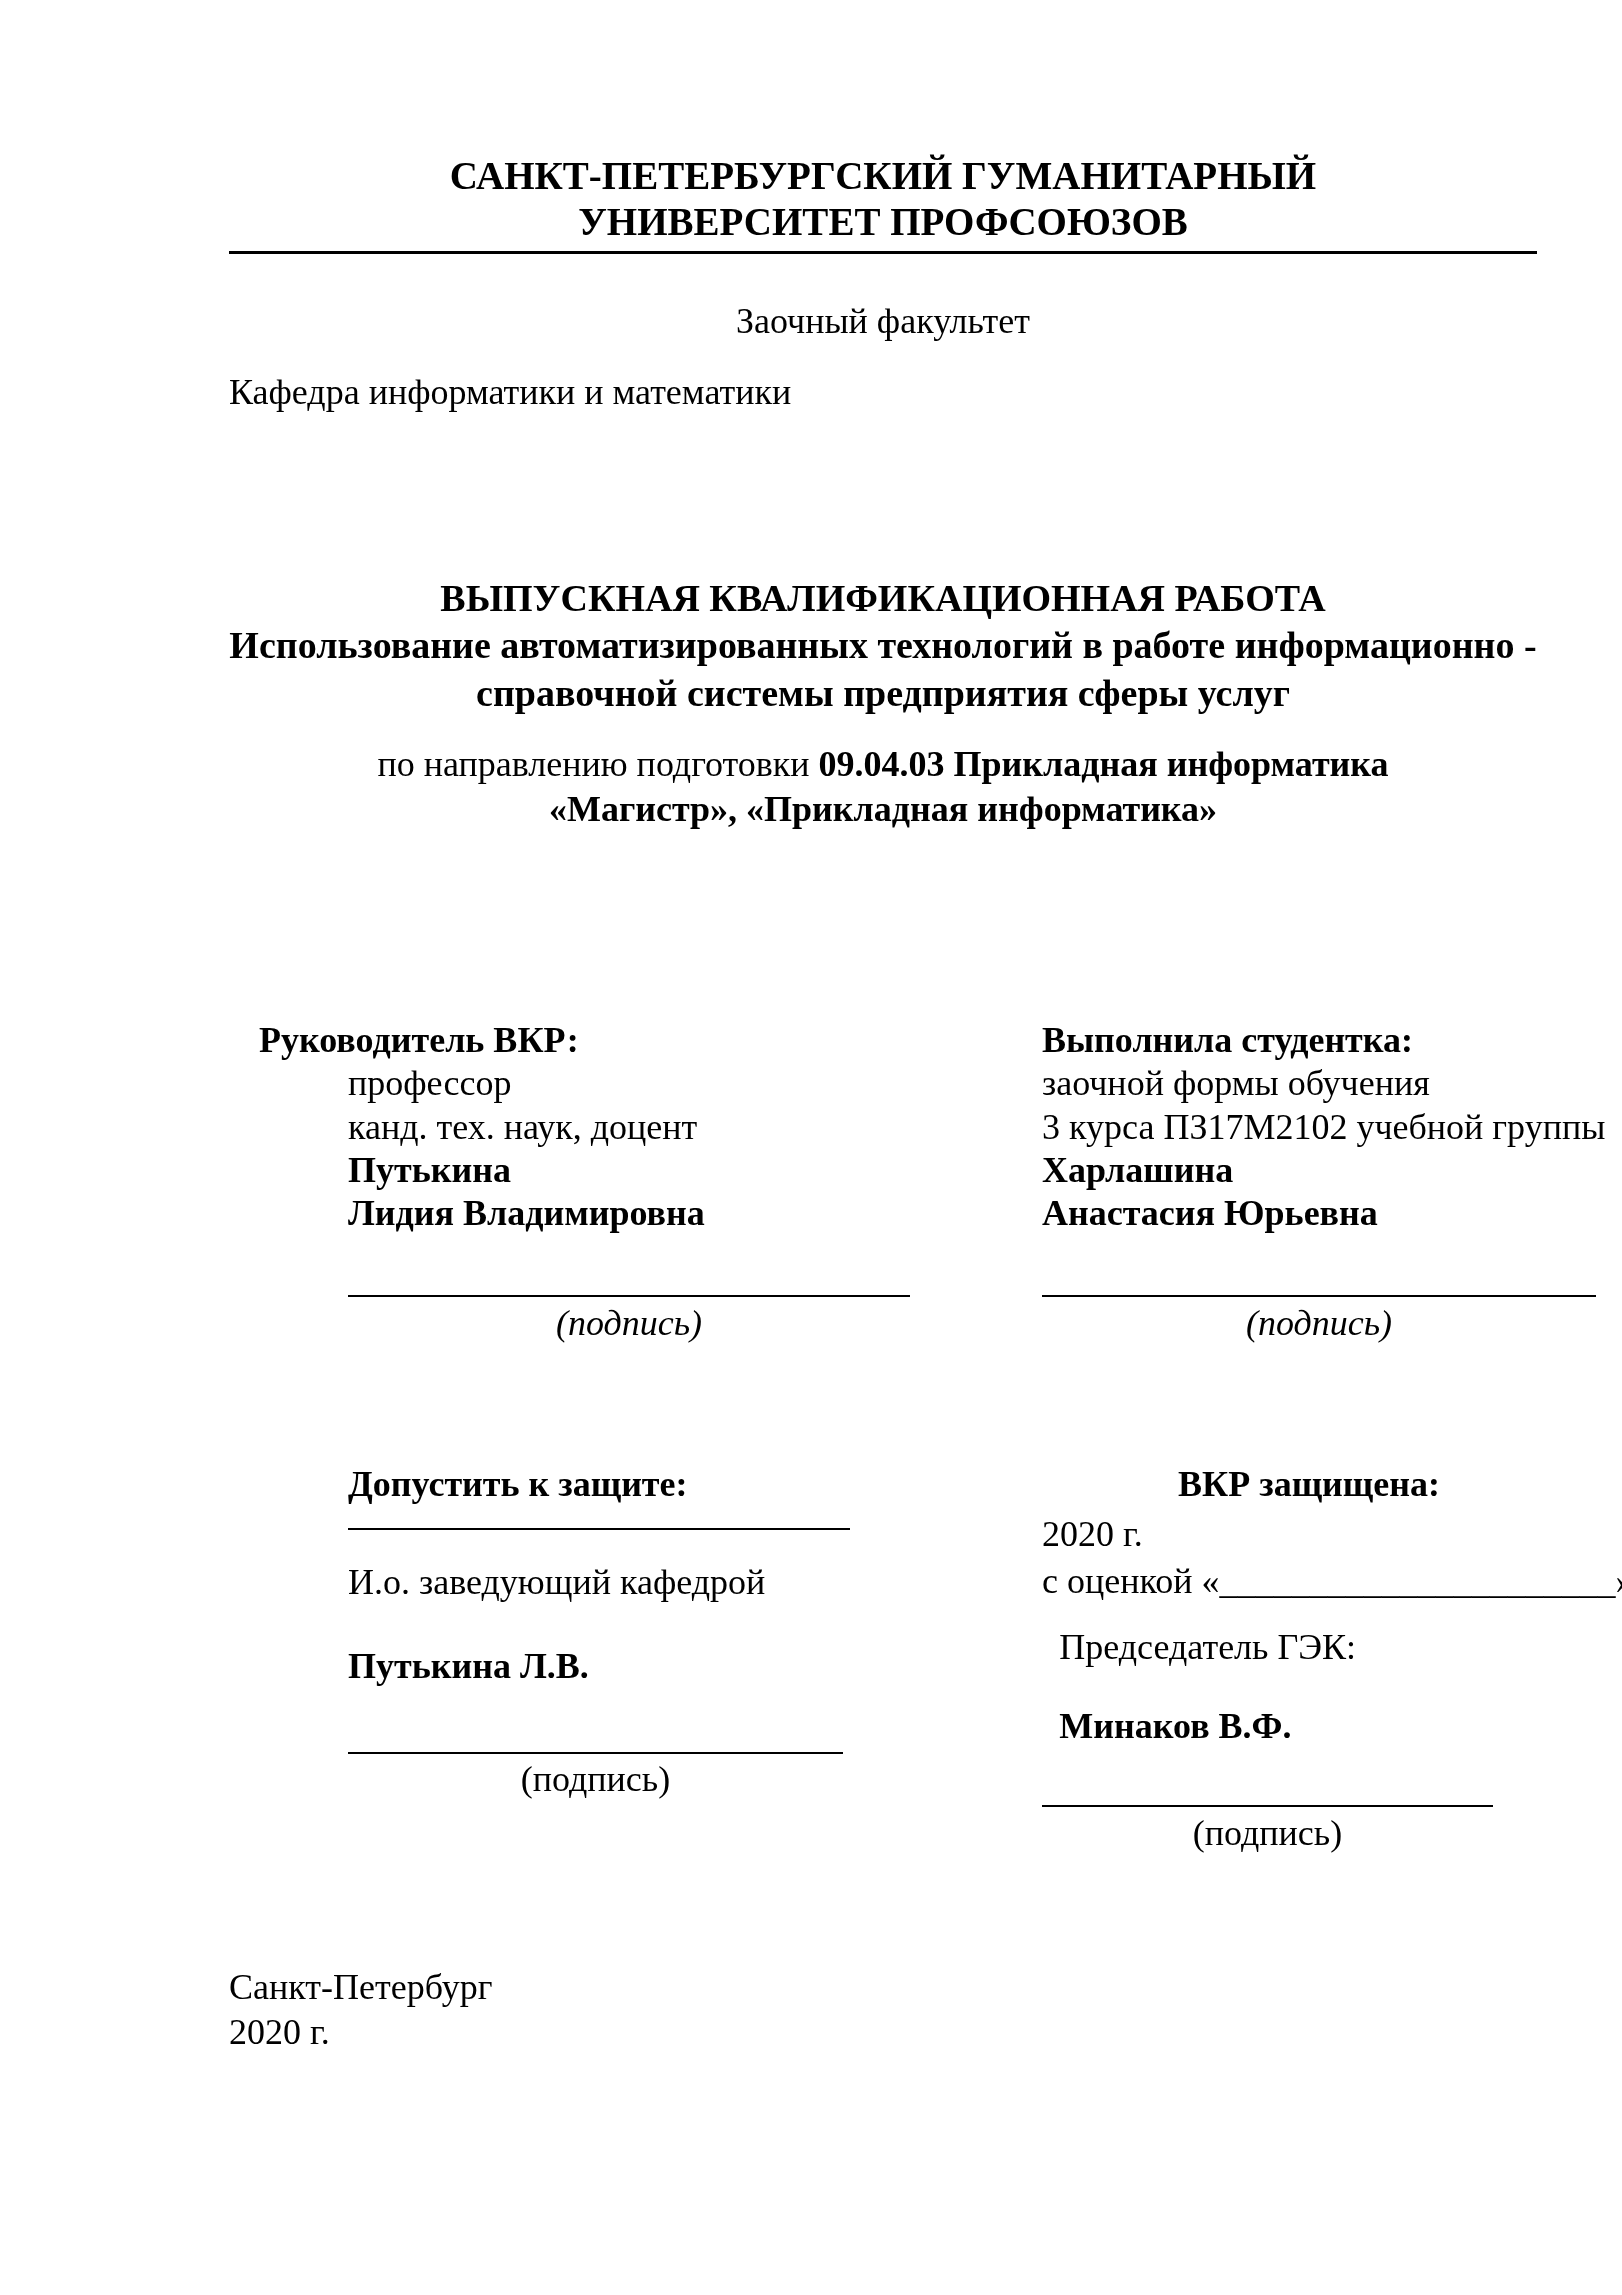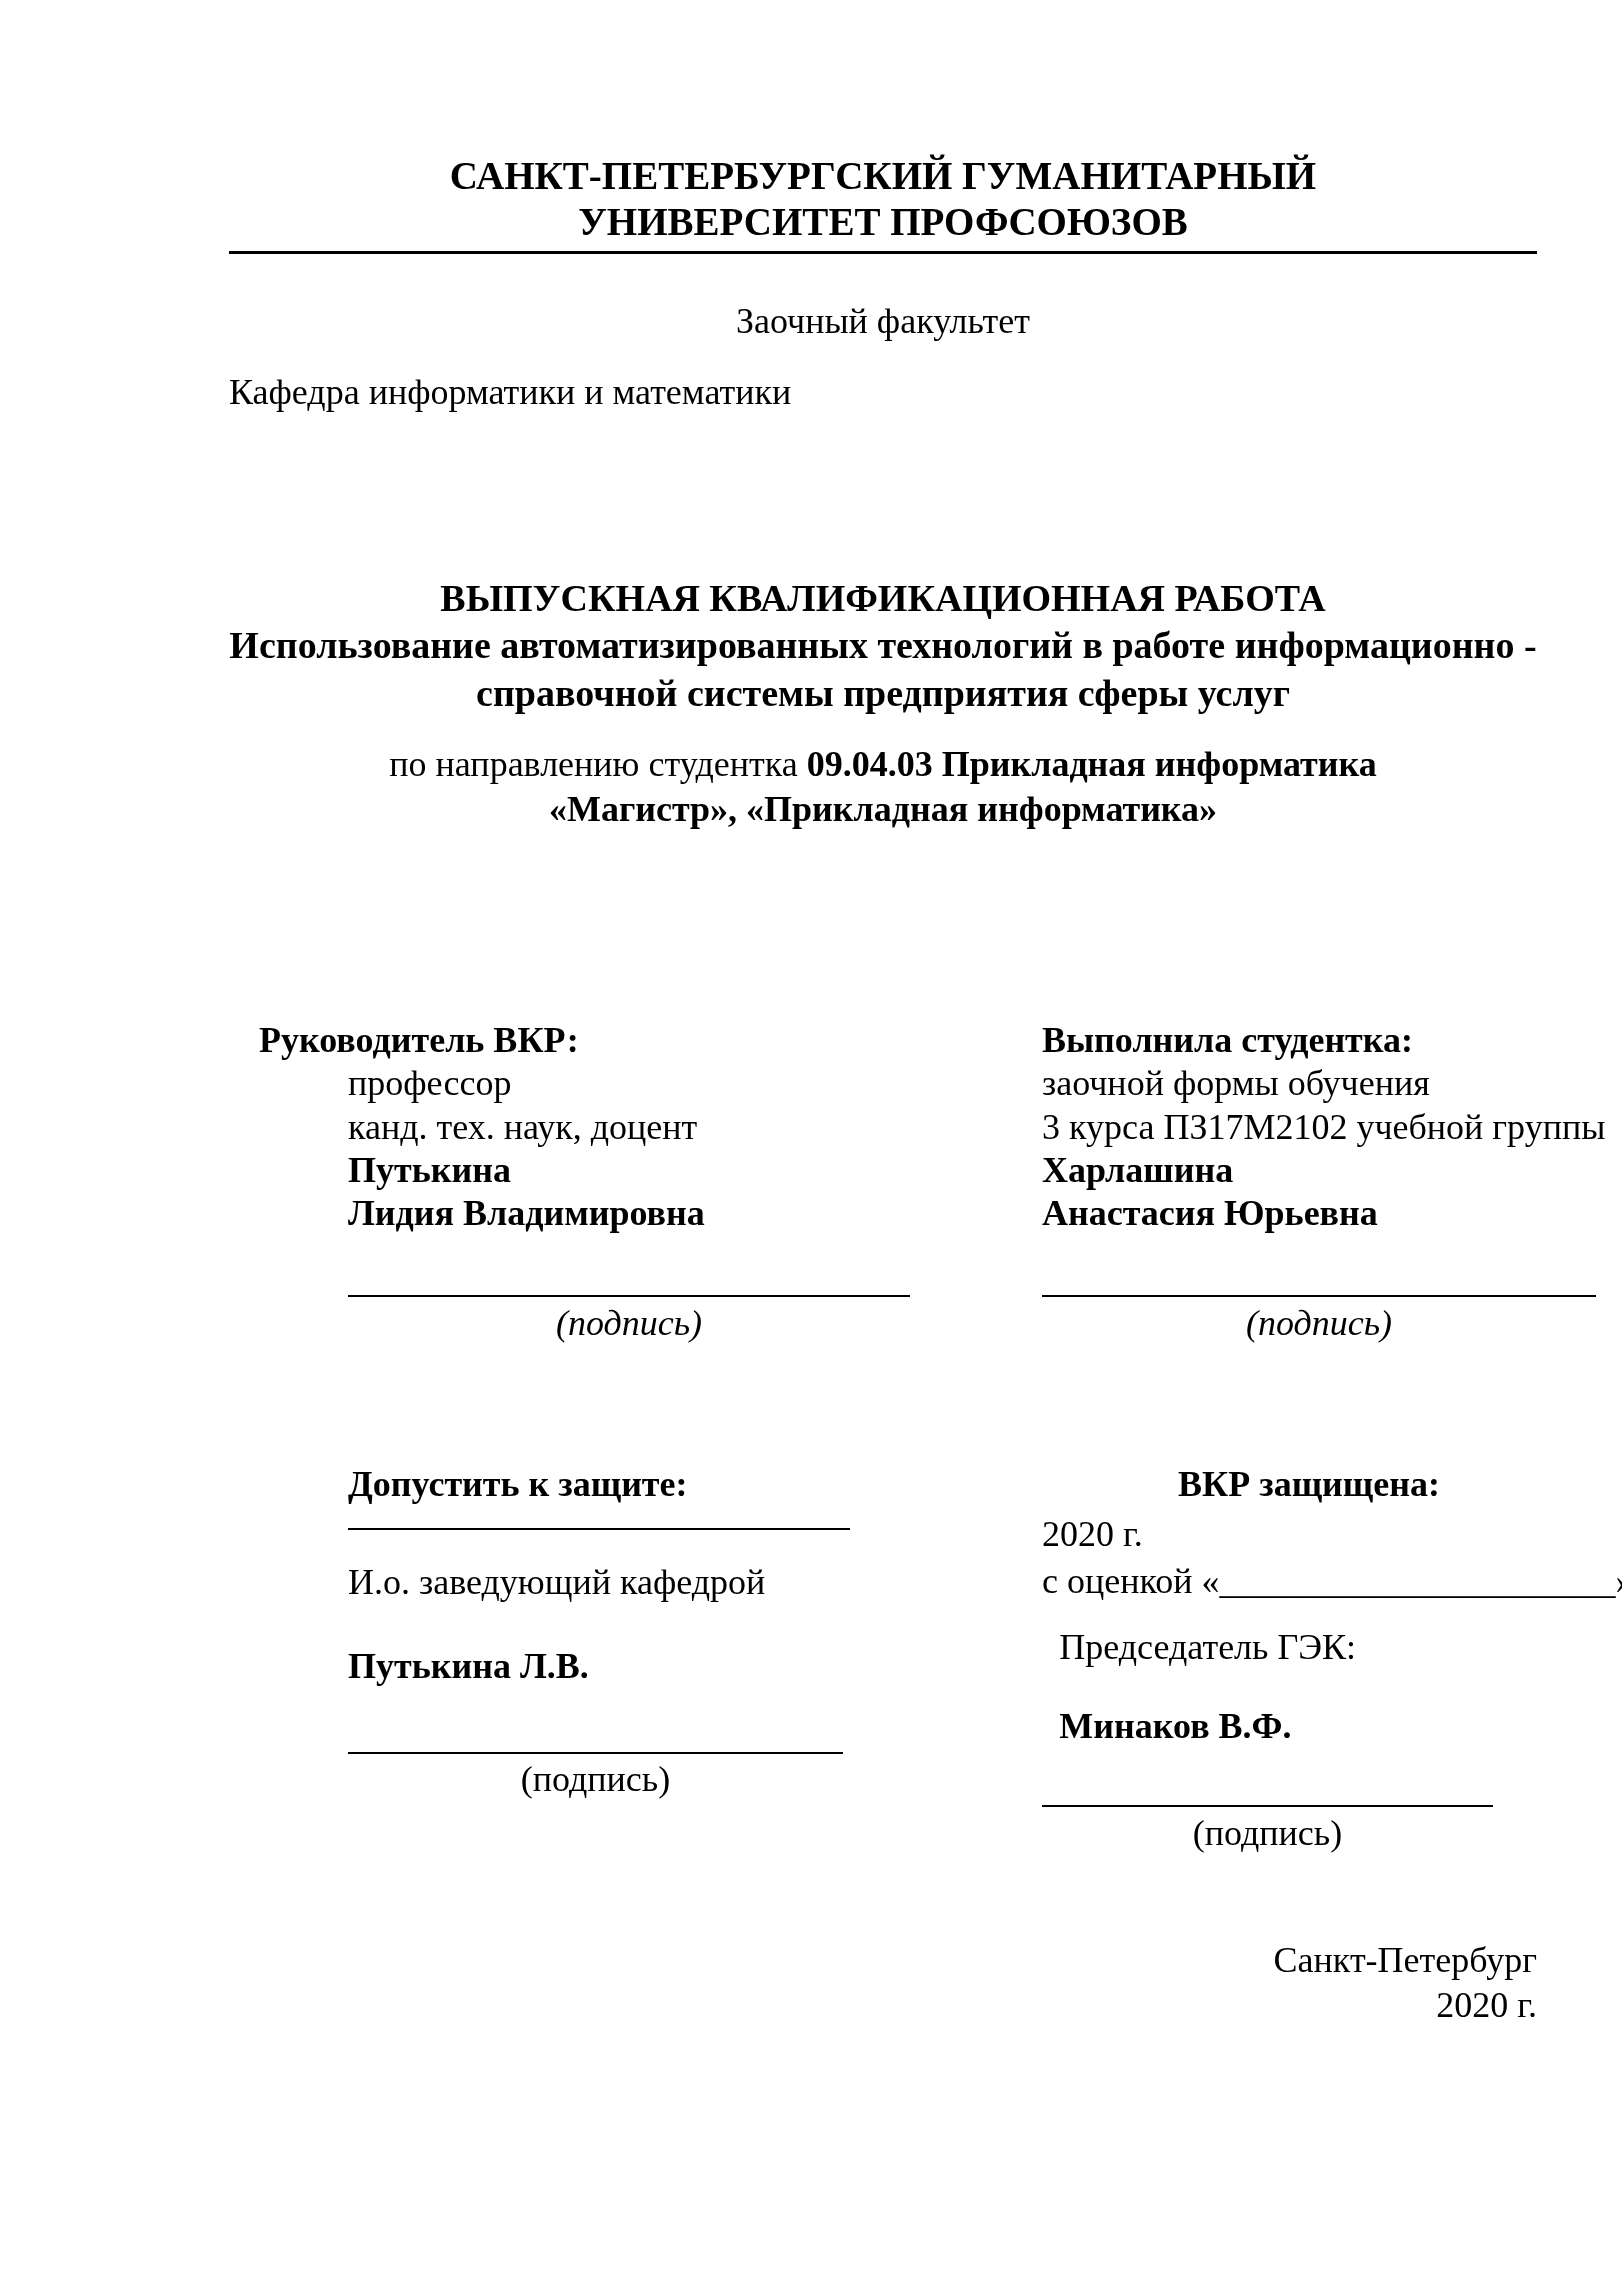--- a/index.html
+++ b/index.html
@@ -63,39 +63,39 @@
   .name-line { margin-top: 41px; }
   .sig2-left-bottom { width: 495px; margin-top: 52px; }
   .sig2-right { width: 451px; margin-top: 46px; }
 
   .defense-head { font-weight: bold; text-align: center; width: 487px; padding-left: 47px; box-sizing: border-box; }
   .date-row { display: flex; justify-content: space-between; width: 510px; margin-top: 6.3px; }
   .grade-row { margin-top: 4.7px; }
   .chair-role { margin-top: 22px; margin-left: 17.3px; }
   .chair-name { margin-top: 36px; margin-left: 17.3px; font-weight: bold; }
 
-  .footer { margin-top: 83px; text-align: right; line-height: 1.25; }
+  .footer { margin-top: 110px; text-align: left; line-height: 1.25; }
 </style>
 </head>
 <body>
 
 <div class="page">
 
   <div class="university">САНКТ-ПЕТЕРБУРГСКИЙ ГУМАНИТАРНЫЙ УНИВЕРСИТЕТ ПРОФСОЮЗОВ</div>
   <hr class="divider">
 
   <div class="faculty">Заочный факультет</div>
   <div class="department">Кафедра информатики и математики</div>
 
   <div class="title-block">
     <div class="work-type">ВЫПУСКНАЯ КВАЛИФИКАЦИОННАЯ РАБОТА</div>
     <div class="topic">Использование автоматизированных технологий в работе информационно -</div>
     <div class="topic">справочной системы предприятия сферы услуг</div>
     <div class="direction">
-      <div><span>по направлению студентка </span><span class="bold">09.04.03 Прикладная информатика</span></div>
+      <div><span>по направлению подготовки </span><span class="bold">09.04.03 Прикладная информатика</span></div>
       <div class="bold">«Магистр», «Прикладная информатика»</div>
     </div>
   </div>
 
   <div class="cols block1">
     <div class="col-left">
       <div class="head-left">Руководитель ВКР:</div>
       <div class="sub-left">профессор</div>
       <div class="sub-left">канд. тех. наук, доцент</div>
       <div class="sub-left bold">Путькина</div>

